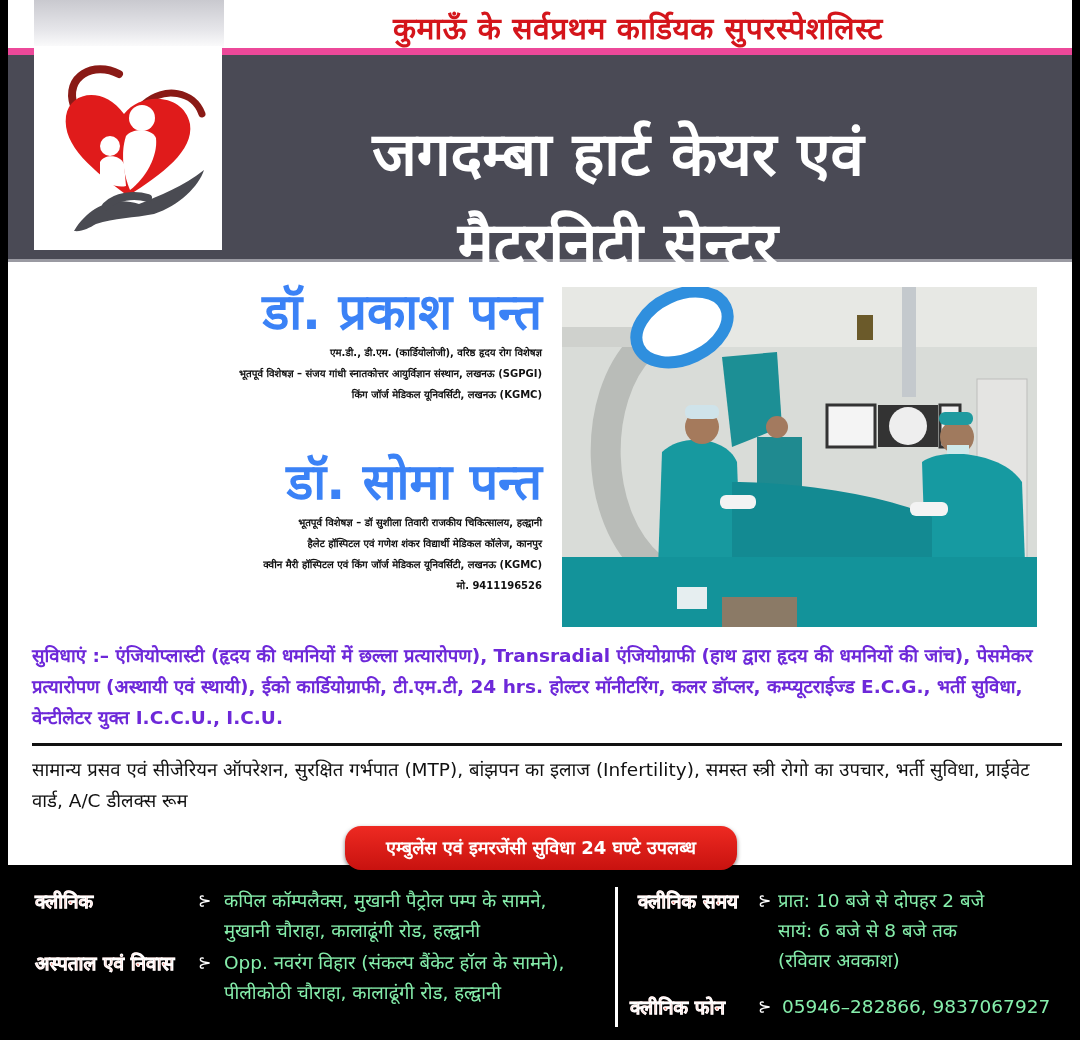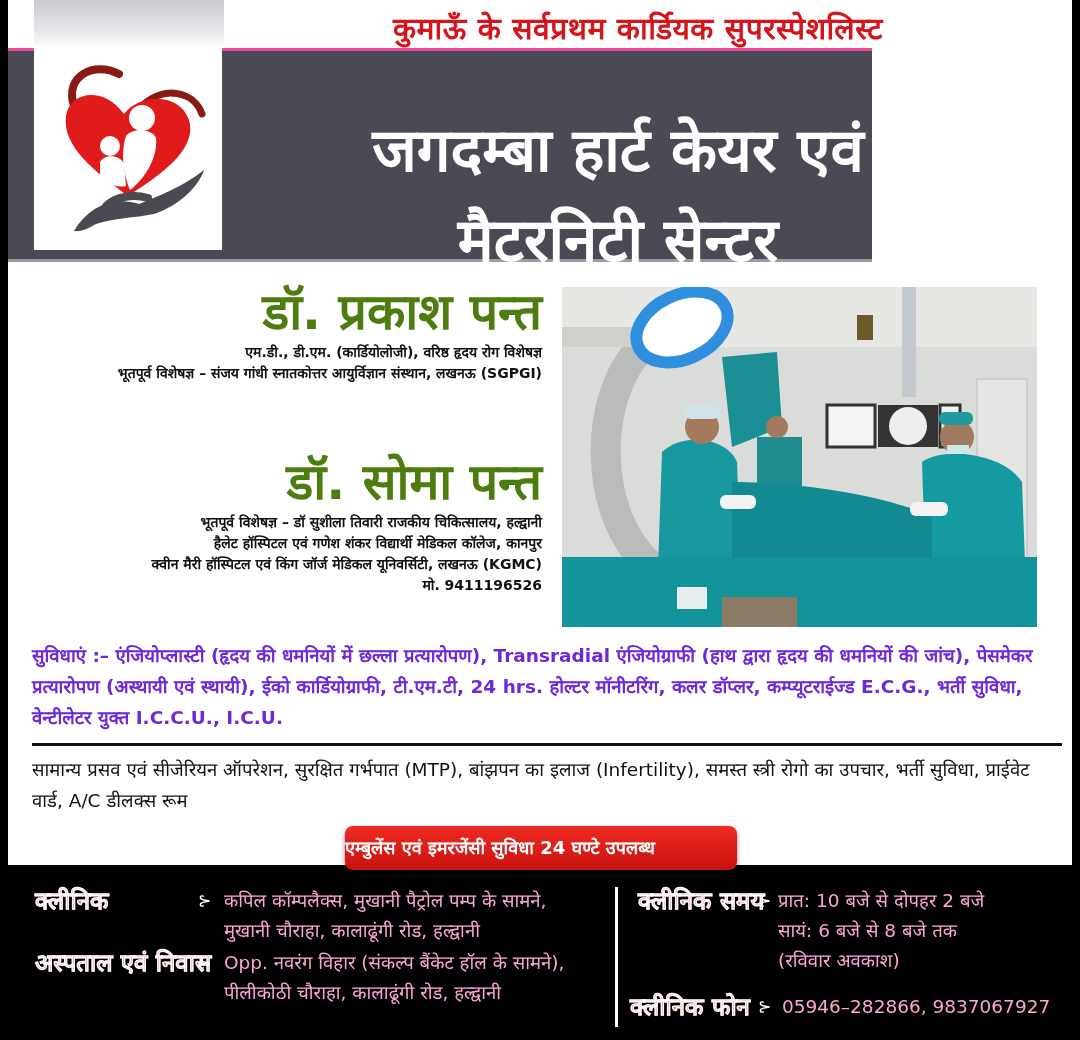--- a/index.html
+++ b/index.html
@@ -12,54 +12,54 @@
   .sheet { position: absolute; left: 8px; top: 0; width: 1064px; height: 865px; background: #ffffff; }
 
   
   .tagline-strip { position: absolute; left: 0; top: 0; width: 1064px; height: 46px; background: #fff; }
   .tagline-fade { position: absolute; left: 26px; top: 0; width: 190px; height: 50px;
     background: linear-gradient(#c9c9cf, #e6e6ea 60%, #fff); }
   .tagline { position: absolute; left: 270px; top: 2px; width: 720px; text-align: center;
     color: #d4151b; font-size: 30px; font-weight: bold; letter-spacing: 0.5px; line-height: 40px; margin-top: 7px; }
 
   
-  .header-band { position: absolute; left: 0; top: 48px; width: 864px; height: 214px; background: #4a4a55;
-    border-top: 3px solid #ec4899; border-bottom: 3px solid #9a9aa2; }
+  .header-band { position: absolute; left: 0; top: 48px; width: 1064px; height: 214px; background: #4a4a55;
+    border-top: 7px solid #ec4899; border-bottom: 3px solid #9a9aa2; }
   .logo-box { position: absolute; left: 26px; top: 46px; width: 188px; height: 204px; background: #fff; }
   .hospital-name { position: absolute; left: 230px; top: 54px; width: 760px; text-align: center;
     color: #ffffff; font-weight: bold; font-size: 60px; line-height: 90px; }
 
   
   .doctor { position: absolute; right: 530px; text-align: right; }
-  .doctor-name { color: #4d7c0f; font-weight: bold; font-size: 50px; line-height: 60px; }
-  .doctor-line { color: #111; font-size: 14px; line-height: 21px; font-weight: bold; white-space: nowrap; }
+  .doctor-name { color: #3b82f6; font-weight: bold; font-size: 50px; line-height: 60px; }
+  .doctor-line { color: #111; font-size: 10px; line-height: 21px; font-weight: bold; white-space: nowrap; }
   .doc1 { top: 282px; }
   .doc2 { top: 452px; }
 
   
   .photo { position: absolute; left: 562px; top: 287px; width: 475px; height: 340px; overflow: hidden;
     background: linear-gradient(#cfd3d0, #e3e6e2 40%, #c8ccc7); }
 
   
   .facilities { position: absolute; left: 24px; top: 640px; width: 1030px; color: #6d28d9;
     font-size: 18.5px; line-height: 31px; font-weight: bold; }
   .divider { position: absolute; left: 24px; top: 743px; width: 1030px; height: 3px; background: #111; }
   .maternity { position: absolute; left: 24px; top: 754px; width: 1030px; color: #111;
     font-size: 18.5px; line-height: 31px; font-weight: normal; }
 
   
-  .emergency { position: absolute; left: 345px; top: 826px; width: 392px; height: 44px; border-radius: 8px;
-    background: linear-gradient(#ee2a22, #c8120f); color: #fff; line-height: 44px;
+  .emergency { position: absolute; left: 345px; top: 826px; width: 392px; height: 44px; border-radius: 16px;
+    background: linear-gradient(#ee2a22, #c8120f); color: #fff; text-align: center; line-height: 44px;
     font-size: 18px; font-weight: bold; box-shadow: 0 2px 4px rgba(0,0,0,0.5); z-index: 3; }
 
   
   .footer { position: absolute; left: 0; top: 865px; width: 1080px; height: 175px; background: #000; }
-  .flabel { position: absolute; color: #f07066; font-weight: bold; font-size: 24px; line-height: 28px;
+  .flabel { position: absolute; color: #f07066; font-weight: bold; font-size: 19px; line-height: 28px;
     -webkit-text-stroke: 0.6px #fff; }
-  .ftext { position: absolute; color: #f9a8d4; font-size: 18.5px; line-height: 28px; white-space: nowrap; }
+  .ftext { position: absolute; color: #86efac; font-size: 18.5px; line-height: 28px; white-space: nowrap; }
   .arrow { position: absolute; color: #fff; font-size: 16px; line-height: 28px; }
   .vline { position: absolute; left: 615px; top: 887px; width: 3px; height: 140px; background: #fff; }
 </style>
 </head>
 <body>
 
 <div class="poster">
   <div class="sheet">
 
     <div class="tagline-strip">
@@ -89,20 +89,21 @@
 
         <path d="M40 185 C 55 160, 80 150, 105 158 C 125 150, 150 140, 170 124 C 165 140, 145 160, 120 168 C 100 172, 80 172, 62 178 C 55 182, 48 186, 40 185 Z" fill="#4a4b52"></path>
         <path d="M72 160 C 82 150, 100 148, 114 152" stroke="#4a4b52" stroke-width="8" fill="none" stroke-linecap="round"></path>
       </svg>
     </div>
 
     <div class="doctor doc1">
       <div class="doctor-name">डॉ. प्रकाश पन्त</div>
       <div class="doctor-line">एम.डी., डी.एम. (कार्डियोलोजी), वरिष्ठ हृदय रोग विशेषज्ञ</div>
       <div class="doctor-line">भूतपूर्व विशेषज्ञ – संजय गांधी स्नातकोत्तर आयुर्विज्ञान संस्थान, लखनऊ (SGPGI)</div>
+      <div class="doctor-line">किंग जॉर्ज मेडिकल यूनिवर्सिटी, लखनऊ  (KGMC)</div>
     </div>
 
     <div class="doctor doc2">
       <div class="doctor-name">डॉ. सोमा पन्त</div>
       <div class="doctor-line">भूतपूर्व विशेषज्ञ – डॉ सुशीला तिवारी राजकीय चिकित्सालय, हल्द्वानी</div>
       <div class="doctor-line">हैलेट हॉस्पिटल एवं गणेश शंकर विद्यार्थी मेडिकल कॉलेज, कानपुर</div>
       <div class="doctor-line">क्वीन मैरी हॉस्पिटल एवं किंग जॉर्ज मेडिकल यूनिवर्सिटी, लखनऊ  (KGMC)</div>
       <div class="doctor-line">मो. 9411196526</div>
     </div>
 

